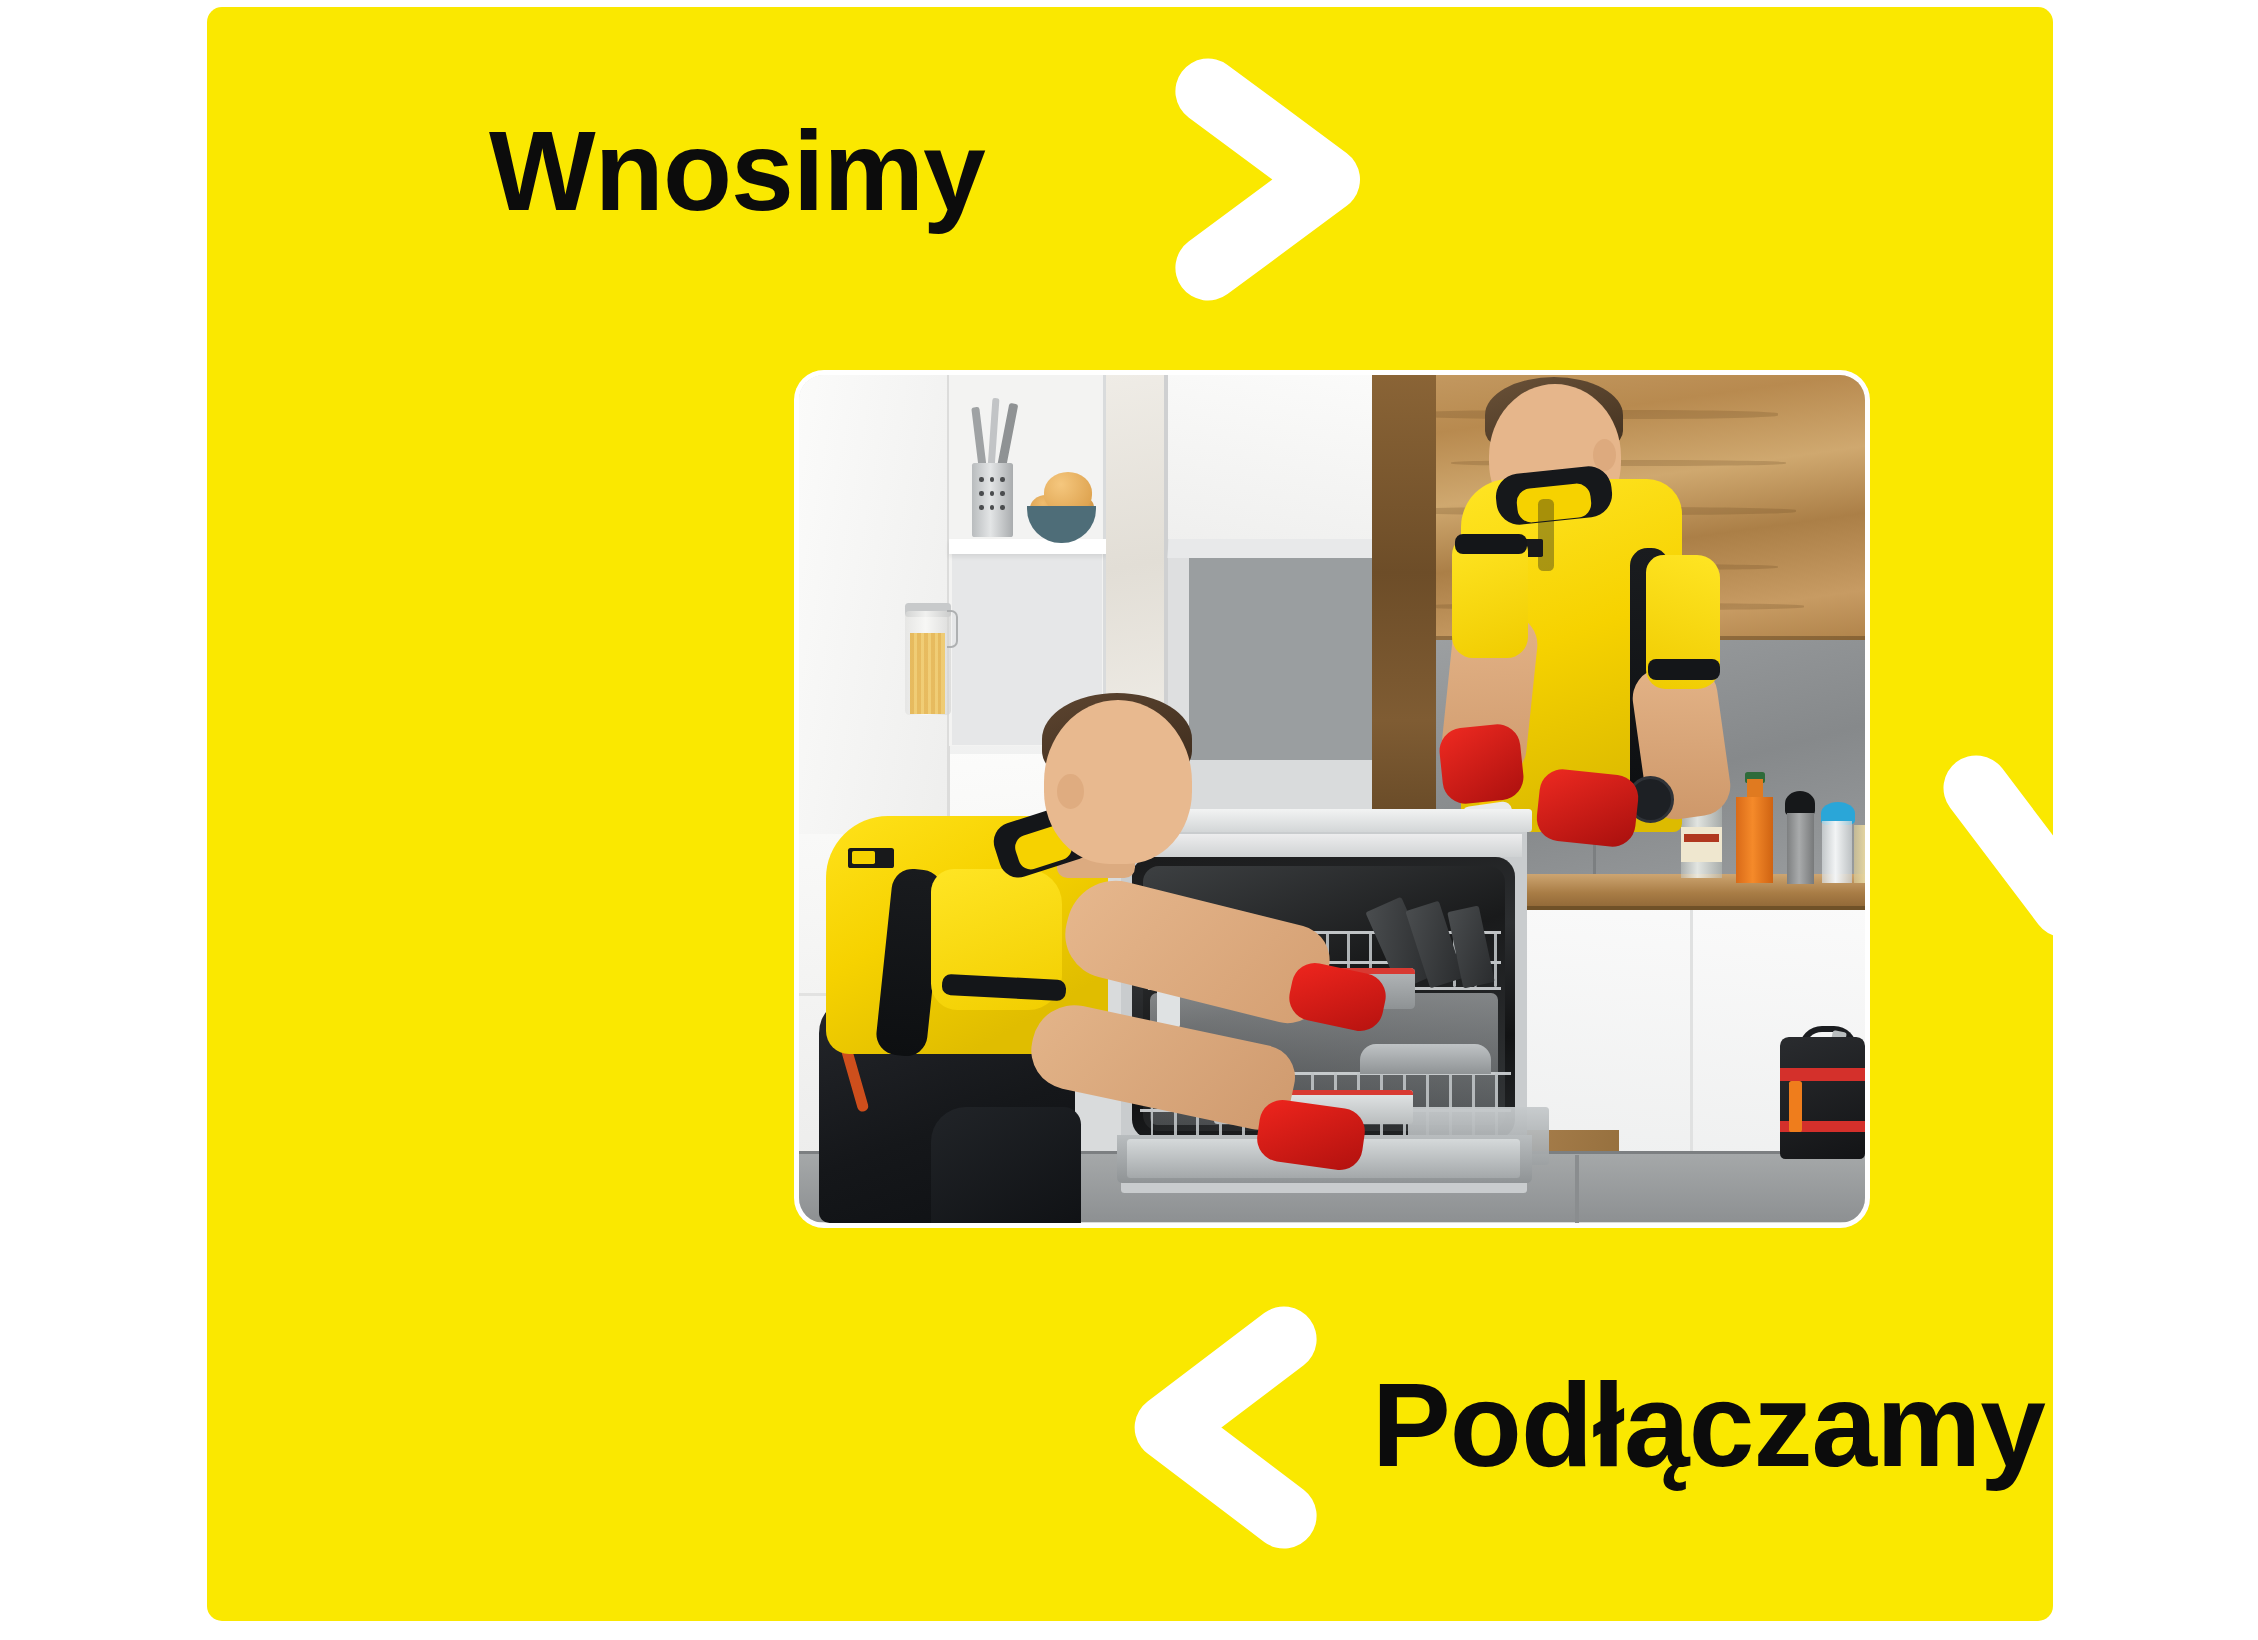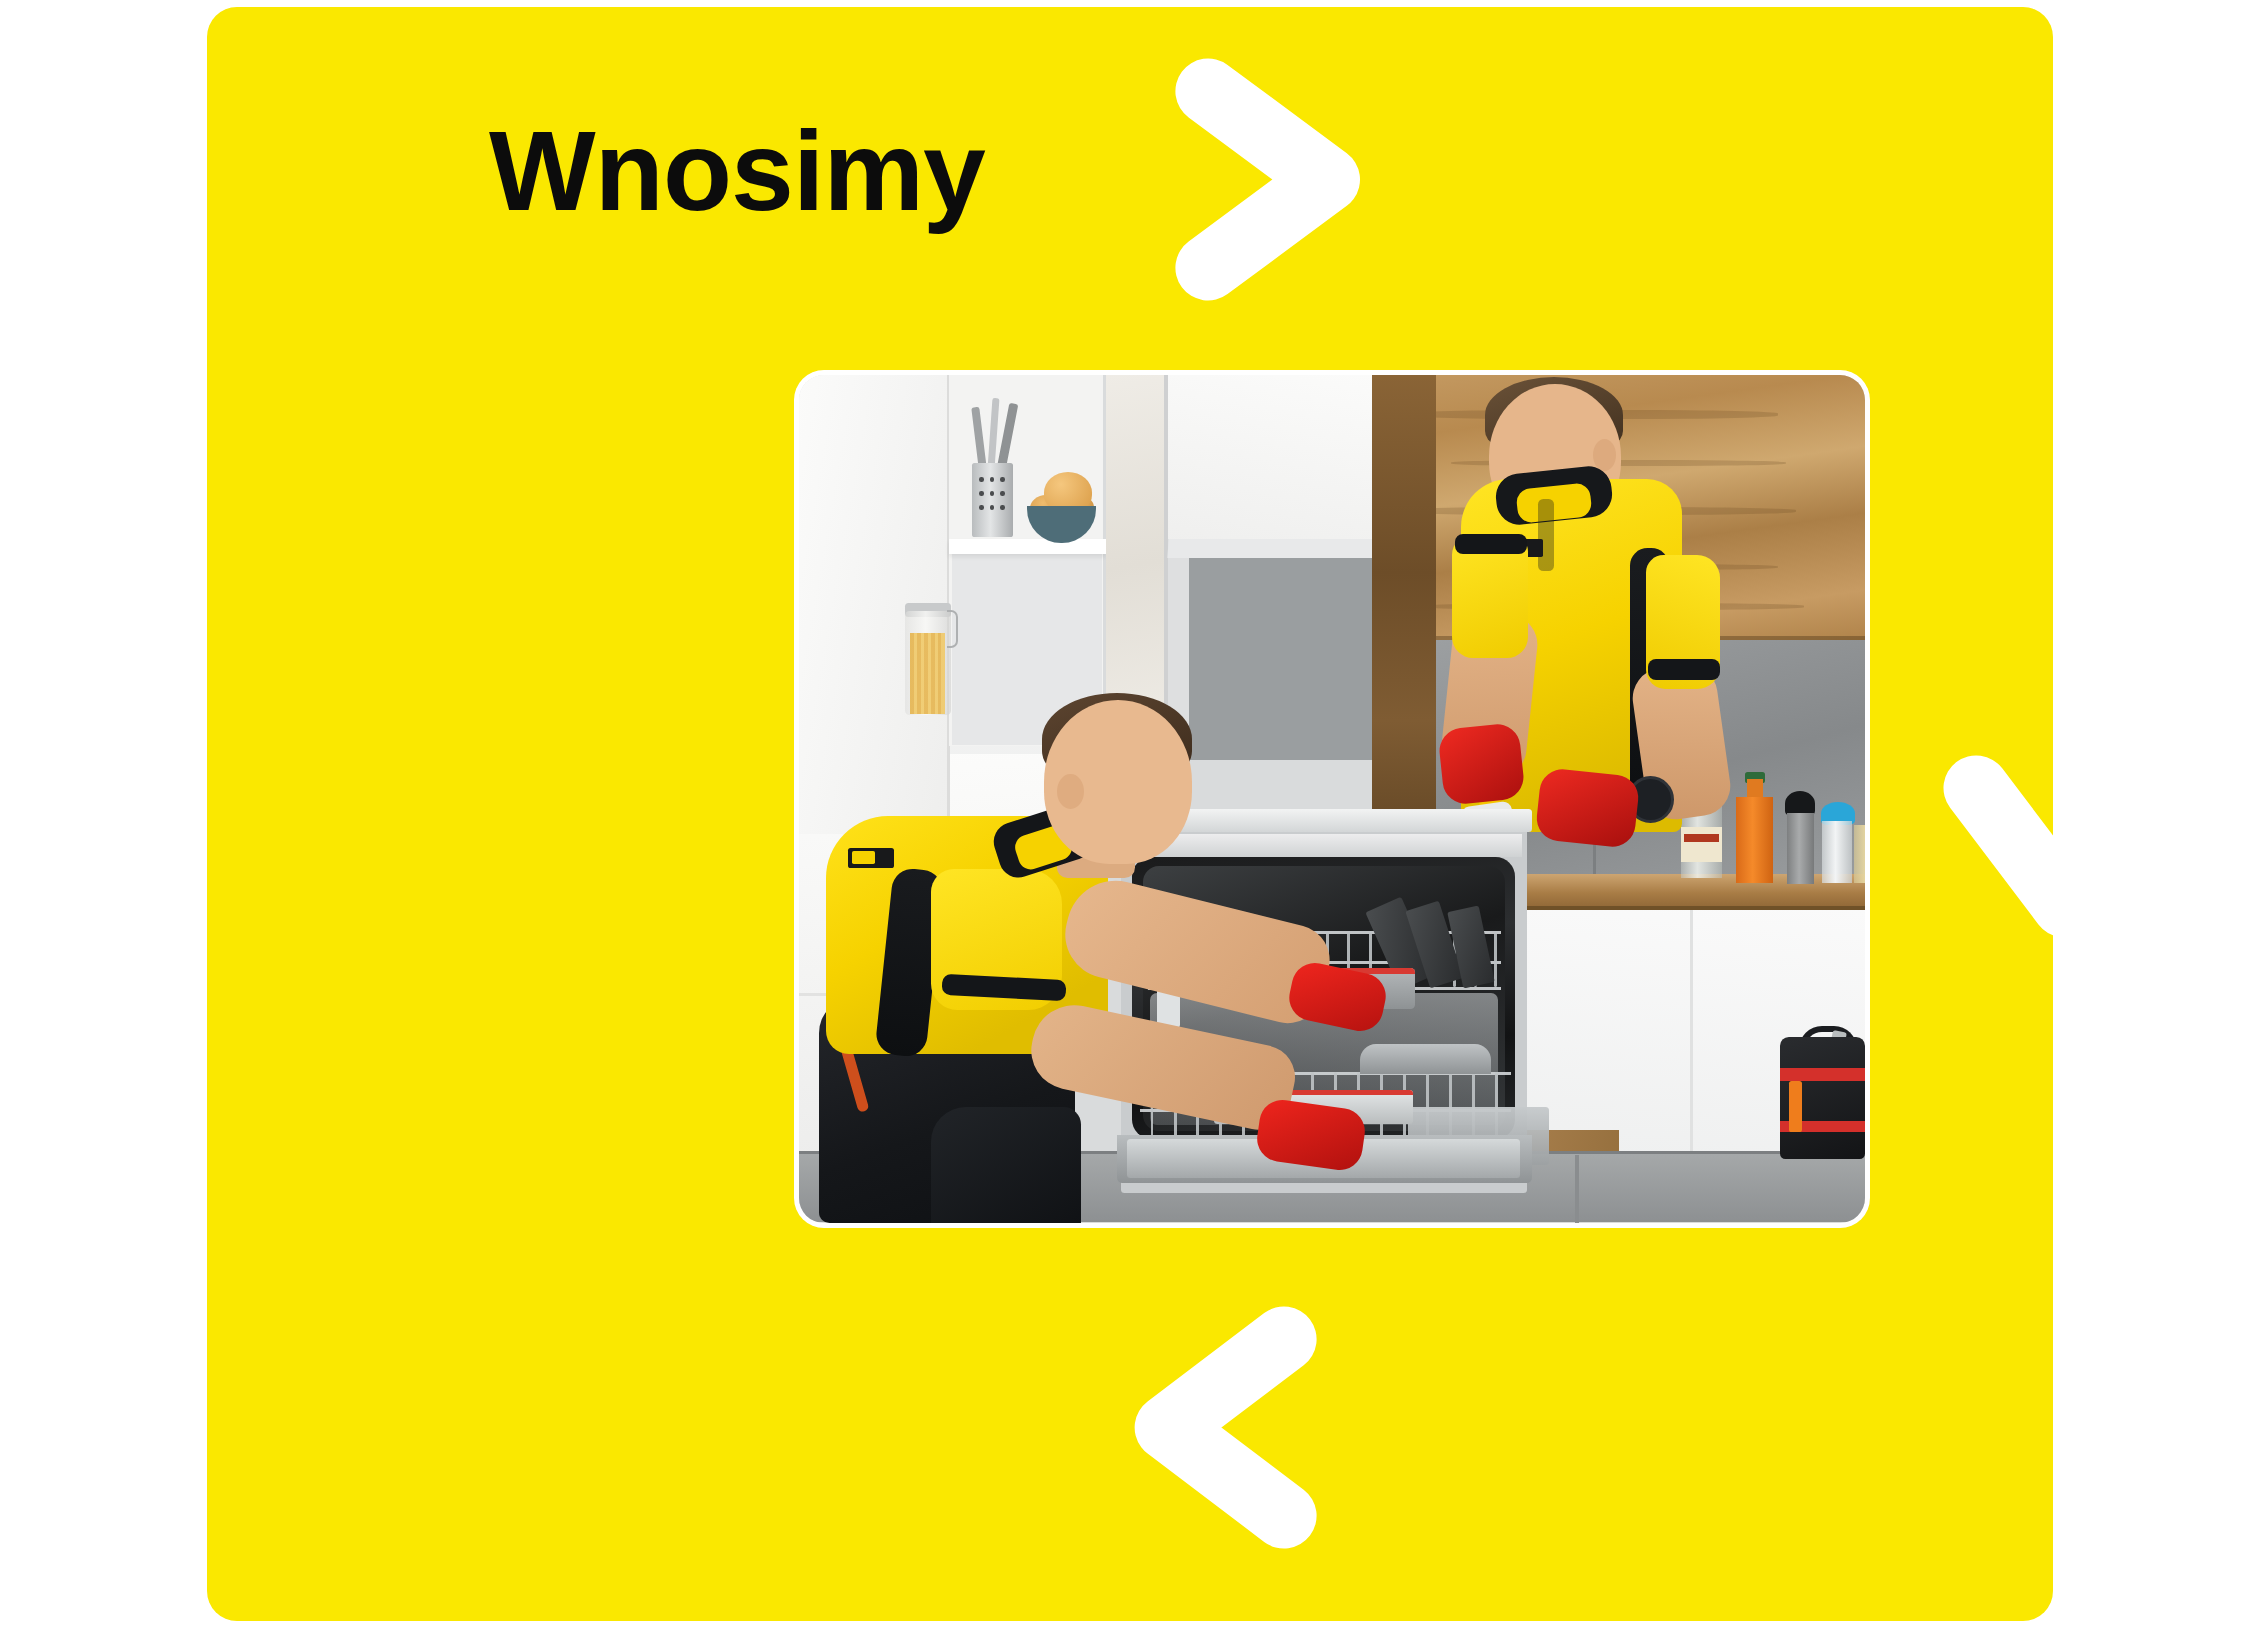--- a/index.html
+++ b/index.html
@@ -3,21 +3,21 @@
 <meta charset="utf-8">
 <style>
   html,body{margin:0;padding:0;background:#ffffff;}
   body{width:2258px;height:1641px;overflow:hidden;font-family:"Liberation Sans",sans-serif;}
 
   .stage{position:relative;width:2258px;height:1641px;background:#ffffff;}
 
   
   .card{
     position:absolute;left:207px;top:7px;width:1846px;height:1614px;
-    background:#FAE800;border-radius:30px;
+    background:#FAE800;border-radius:15px;
   }
 
   
   .hl{
     position:absolute;
     font-family:"Liberation Sans",sans-serif;
     font-weight:bold;color:#0c0c0c;
     letter-spacing:-0.9px;white-space:nowrap;line-height:1;
   }
   #t-wnosimy{left:282px;top:108px;font-size:113px;}
@@ -207,20 +207,21 @@
   .btl5{left:1055px;top:450px;width:12.4px;height:58px;background:linear-gradient(90deg,rgba(215,200,150,.7),#e8d8a2);}
 </style>
 </head>
 <body>
 
 <div class="stage">
 
   <div class="card">
 
     <div class="hl" id="t-wnosimy">Wnosimy</div>
+    <div class="hl" id="t-podlaczamy">Podłączamy</div>
 
     <div class="bl-block">
     </div>
 
     <svg class="chev" id="chev-right" viewBox="0 0 250 300">
       <polyline points="60,50 195,150 60,250" fill="none" stroke="#ffffff" stroke-width="74" stroke-linecap="round" stroke-linejoin="round"></polyline>
     </svg>
     <svg class="chev" id="chev-down" viewBox="0 0 300 250">
       <polyline points="50,60 150,192 250,60" fill="none" stroke="#ffffff" stroke-width="74" stroke-linecap="round" stroke-linejoin="round"></polyline>
     </svg>

